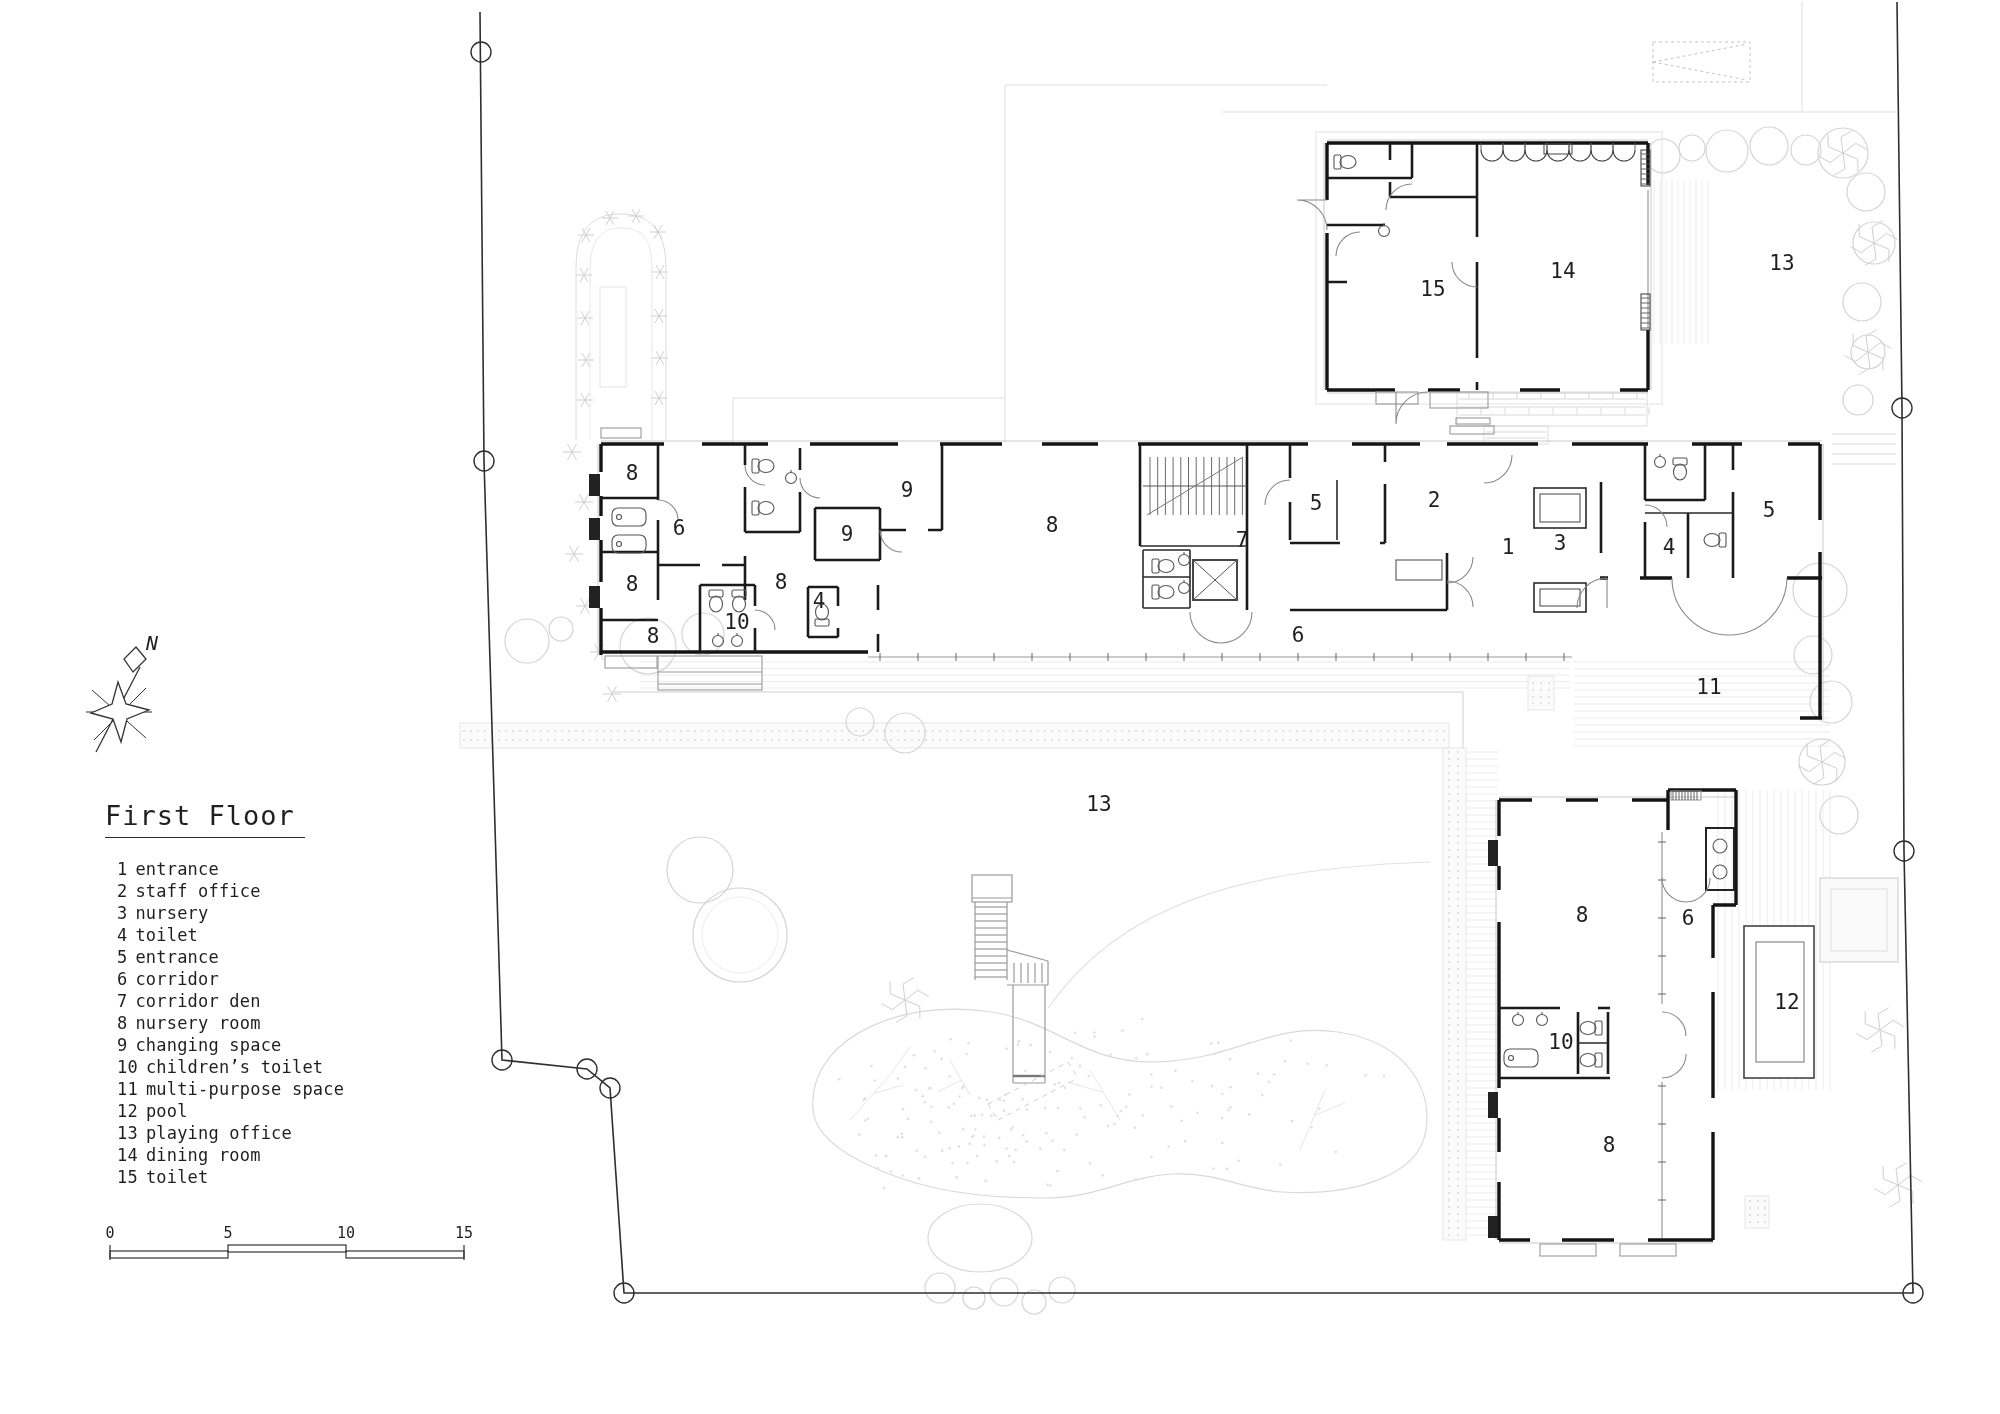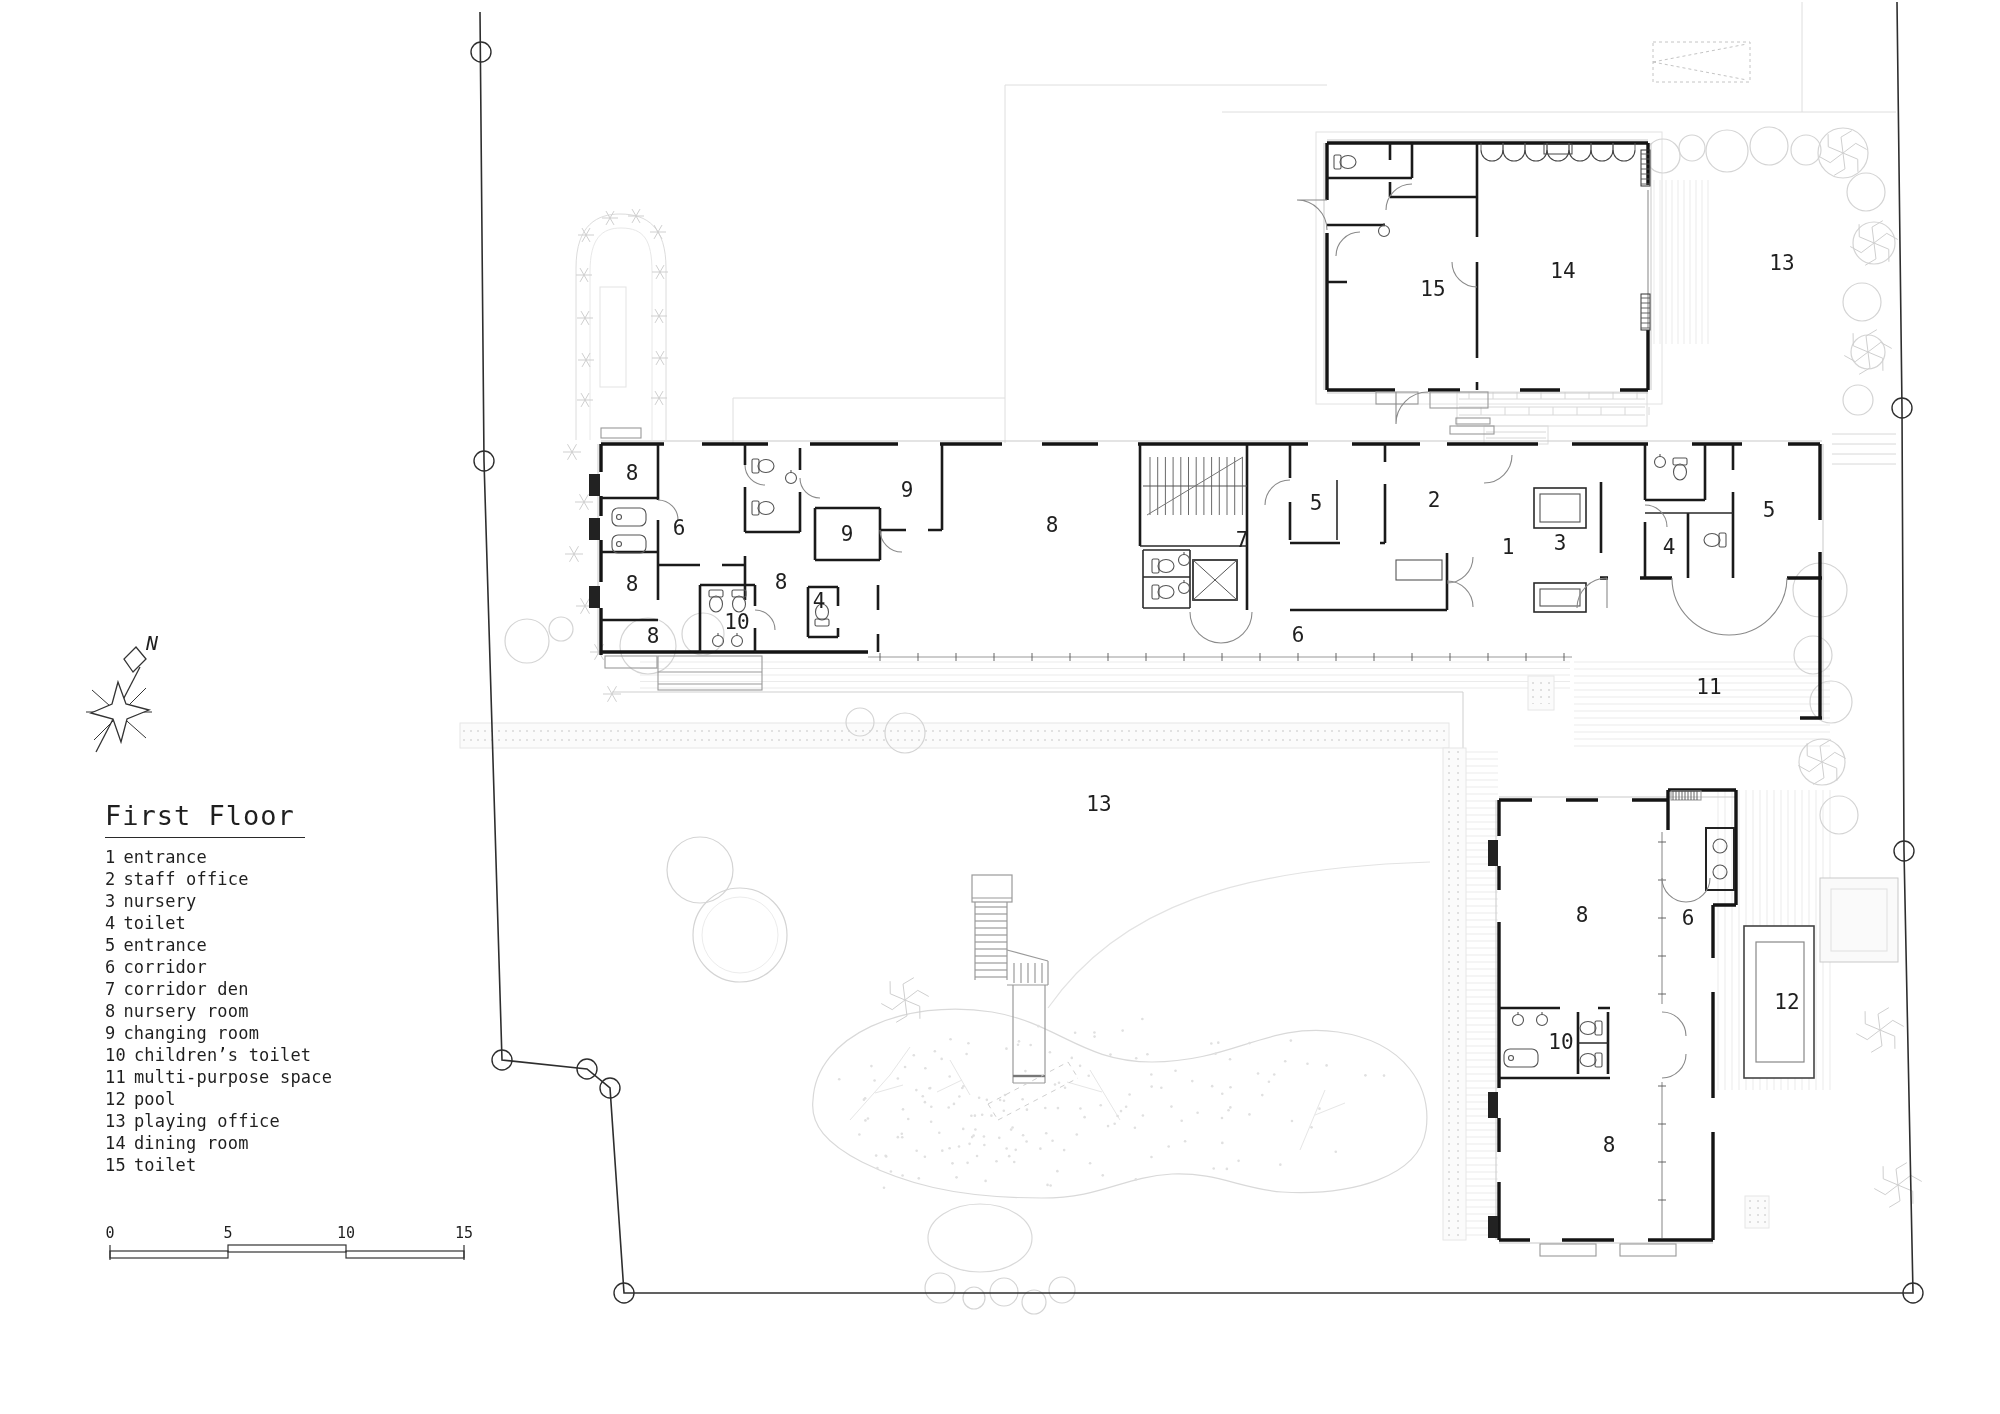--- a/index.html
+++ b/index.html
@@ -33,21 +33,21 @@
   .branch{stroke:#e6e6e6;stroke-width:1;fill:none;}
   .compass{stroke:#333;fill:none;}
   .room-label{font:21px "DejaVu Sans Mono", monospace;fill:#1f1f1f;}
   .small-label{font:15px "DejaVu Sans Mono", monospace;fill:#1f1f1f;}
   .n-label{font:20px "DejaVu Sans Mono", monospace;fill:#1f1f1f;font-style:italic;}
   
   #title-block{position:absolute;left:105px;top:800px;text-align:center;}
   #page-title{font-size:27px;letter-spacing:1px;color:#1f1f1f;
               border-bottom:1.6px solid #2a2a2a;padding-bottom:6px;padding-right:10px;
               width:-moz-fit-content;width:fit-content;}
-  #legend-list{position:absolute;left:105px;top:846px;list-style:none;margin:0;padding:0;}
+  #legend-list{position:absolute;left:105px;top:846px;list-style:none;margin:12px;padding:0;}
   #legend-list li{font-size:17px;line-height:22px;color:#1f1f1f;letter-spacing:0.2px;white-space:nowrap;}
   #legend-list li .num{margin-right:8px;}
 </style>
 </head>
 <body>
 
 <div id="stage">
 
   <svg id="plan-svg" width="2000" height="1414" viewBox="0 0 2000 1414" xmlns="http://www.w3.org/2000/svg">
 
@@ -945,21 +945,21 @@
   </div>
   <ul id="legend-list">
       <li><span class="num">1</span><span>entrance</span></li>
       <li><span class="num">2</span><span>staff office</span></li>
       <li><span class="num">3</span><span>nursery</span></li>
       <li><span class="num">4</span><span>toilet</span></li>
       <li><span class="num">5</span><span>entrance</span></li>
       <li><span class="num">6</span><span>corridor</span></li>
       <li><span class="num">7</span><span>corridor den</span></li>
       <li><span class="num">8</span><span>nursery room</span></li>
-      <li><span class="num">9</span><span>changing room</span></li>
+      <li><span class="num">9</span><span>changing space</span></li>
       <li><span class="num">10</span><span>children’s toilet</span></li>
       <li><span class="num">11</span><span>multi-purpose space</span></li>
       <li><span class="num">12</span><span>pool</span></li>
       <li><span class="num">13</span><span>playing office</span></li>
       <li><span class="num">14</span><span>dining room</span></li>
       <li><span class="num">15</span><span>toilet</span></li>
     </ul>
 
 </div>
 

